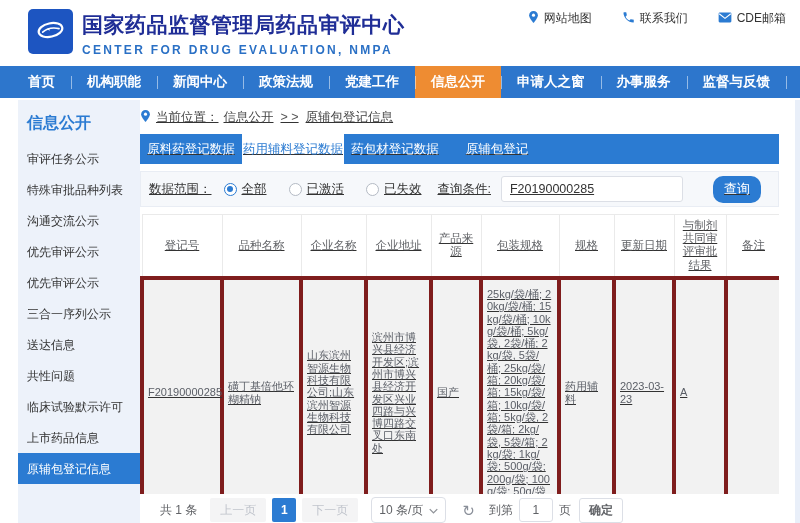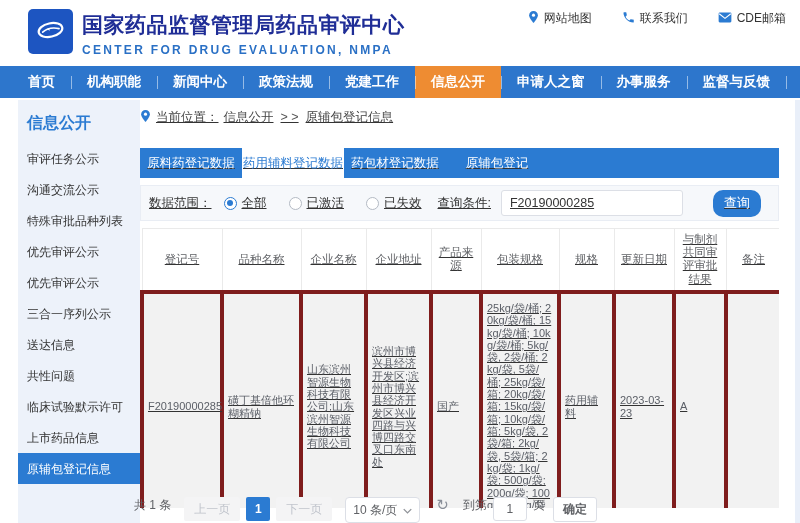--- a/index.html
+++ b/index.html
@@ -31,21 +31,21 @@
   .nav-item.active { background:#ee8c32; }
   
   .sidebar { position:absolute; left:18px; top:100px; width:122px; height:423px; background:#edf2fa; }
   .sb-title { color:#2b7bd2; font-size:16px; font-weight:bold; line-height:16px; padding:15px 0 12px 9px; }
   .sb-item { font-size:12px; line-height:12px; color:#333; padding:9.5px 0 9.5px 9px; cursor:pointer; }
   .sb-item.active { background:#2b7bd2; color:#fff; }
   
   .main { position:absolute; left:140px; top:106px; width:639px;text-decoration:underline; }
   .breadcrumb { display:flex; align-items:center; font-size:12.5px; color:#444; height:22px; gap:5px; }
   .breadcrumb .bc-sep { margin:0 2px; color:#555; }
-  .tabs { margin-top:20px; display:flex; background:#2b7bd2; height:30px; }
+  .tabs { margin-top:6px; display:flex; background:#2b7bd2; height:30px; }
   .tab { width:102px; text-align:center; line-height:30px; color:#fff; font-size:12.5px; cursor:pointer; }
   .tab.active { background:#fff; color:#2b7bd2; }
   .filter { margin-top:7px; height:36px; background:#f6f8fb; border:1px solid #e9edf4;
             display:flex; align-items:center; font-size:12.5px; color:#333; padding-left:8px; }
   .radio-group { display:flex; align-items:center; gap:5px; margin-left:22px; cursor:pointer; }
   .radio-group.first { margin-left:12px; }
   .radio { width:13px; height:13px; border:1px solid #b4bac4; border-radius:50%; background:#fff; display:inline-block; position:relative; }
   .radio.checked { border-color:#2b7bd2; }
   .radio.checked::after { content:""; position:absolute; left:2.5px; top:2.5px; width:6px; height:6px; background:#2b7bd2; border-radius:50%; }
   .q-label { margin-left:16px; }
@@ -54,21 +54,21 @@
   .q-btn { margin-left:30px; width:48px; height:27px; background:#2b7bd2; color:#fff; border:none; border-radius:10px; font-size:13px; cursor:pointer; }
   
   .table-wrap { margin-top:7px; height:280px; overflow:hidden; }
   table { width:100%; border-collapse:collapse; table-layout:fixed; }
   th { border:1px solid #eaeaea; background:#fff; font-weight:normal; font-size:11.5px; color:#606266;
        padding:4px 3px; line-height:1.15; text-align:center; vertical-align:middle; }
   td { border:4px solid #7f1d1d; background:#f2f2f2; font-size:11px; color:#5a5e66;
        padding:8px 4px; line-height:1.12; text-align:left; vertical-align:middle; word-break:break-all; }
   td.nowrap { white-space:nowrap; }
   
-  .pagination { position:absolute; left:134px; top:497px; display:flex; font-size:12px; color:#606266; }
+  .pagination { position:absolute; left:160px; top:497px; display:flex; align-items:center; font-size:12px; color:#606266; }
   .pg-total { margin-right:10px; }
   .pg-btn { height:24px; padding:0 10px; background:#f4f4f5; color:#c0c4cc; border:none; border-radius:2px;
             font-size:12px; margin:0 3px; line-height:24px; }
   .pg-num { width:24px; height:24px; background:#2b7bd2; color:#fff; border-radius:2px; text-align:center;
             line-height:24px; margin:0 3px; font-weight:bold; cursor:pointer; }
   .pg-size { margin-left:10px; height:26px; border:1px solid #dcdfe6; border-radius:4px; background:#fff;
              display:flex; align-items:center; padding:0 7px; gap:6px; cursor:pointer; }
   .pg-refresh { margin-left:16px; font-size:15px; color:#8a8f99; cursor:pointer; line-height:1; }
   .pg-goto-label { margin-left:14px; }
   .pg-goto-input { margin-left:6px; width:34px; height:24px; border:1px solid #dcdfe6; border-radius:3px;
@@ -135,22 +135,22 @@
   <div class="nav-item active">信息公开</div>
   <div class="nav-item">申请人之窗</div>
   <div class="nav-item">办事服务</div>
   <div class="nav-item">监督与反馈</div>
   <div class="nav-item">登记备案平台</div>
 </div>
 
 <div class="sidebar">
   <div class="sb-title">信息公开</div>
   <div class="sb-item">审评任务公示</div>
+  <div class="sb-item">特殊审批品种列表</div>
   <div class="sb-item">沟通交流公示</div>
-  <div class="sb-item">特殊审批品种列表</div>
   <div class="sb-item">优先审评公示</div>
   <div class="sb-item">优先审评公示</div>
   <div class="sb-item">三合一序列公示</div>
   <div class="sb-item">送达信息</div>
   <div class="sb-item">共性问题</div>
   <div class="sb-item">临床试验默示许可</div>
   <div class="sb-item">上市药品信息</div>
   <div class="sb-item active">原辅包登记信息</div>
 </div>
 

